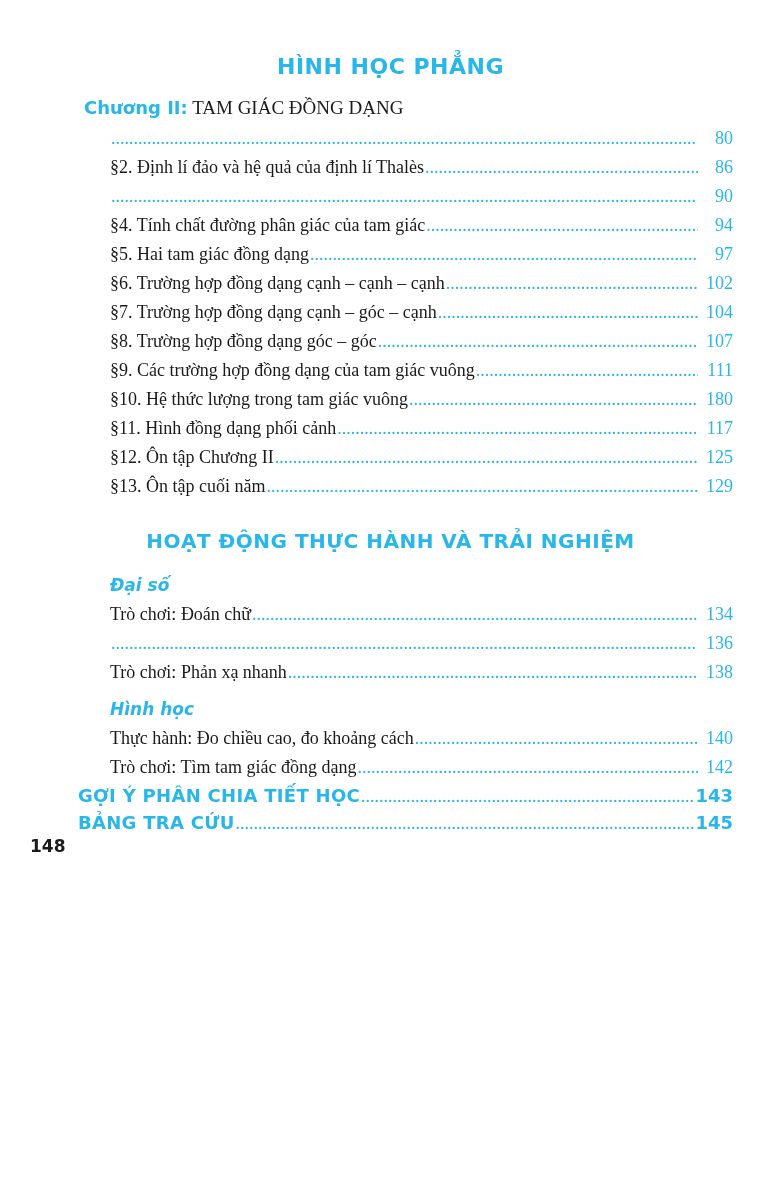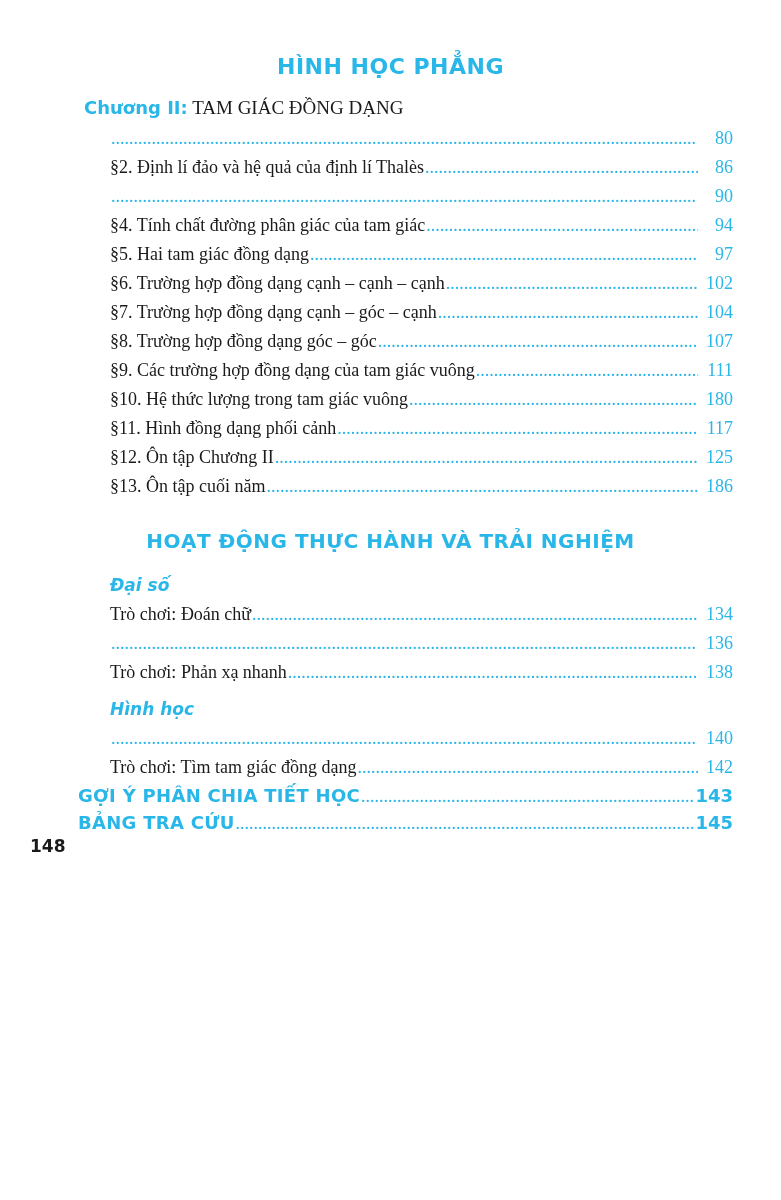--- a/index.html
+++ b/index.html
@@ -206,21 +206,21 @@
 
     <div class="toc-entry">
       <span class="label">§12. Ôn tập Chương II</span>
       <span class="dots">..................................................................................................................................</span>
       <span class="page-num">125</span>
     </div>
 
     <div class="toc-entry">
       <span class="label">§13. Ôn tập cuối năm</span>
       <span class="dots">..................................................................................................................................</span>
-      <span class="page-num">186</span>
+      <span class="page-num">129</span>
     </div>
 
   </div>
 
   <div class="section-title secondary">HOẠT ĐỘNG THỰC HÀNH VÀ TRẢI NGHIỆM</div>
 
   <div class="group-head">Đại số</div>
 
   <div class="toc">
     <div class="toc-entry activity">
@@ -236,20 +236,21 @@
       <span class="label"><span class="ital">Trò chơi:</span><span> Phản xạ nhanh</span></span>
       <span class="dots">..................................................................................................................................</span>
       <span class="page-num">138</span>
     </div>
   </div>
 
   <div class="group-head">Hình học</div>
 
   <div class="toc">
     <div class="toc-entry activity">
+      <span class="label"><span class="ital">Thực hành:</span><span> Đo chiều cao, đo khoảng cách</span></span>
       <span class="dots">..................................................................................................................................</span>
       <span class="page-num">140</span>
     </div>
     <div class="toc-entry activity">
       <span class="label"><span class="ital">Trò chơi:</span><span> Tìm tam giác đồng dạng</span></span>
       <span class="dots">..................................................................................................................................</span>
       <span class="page-num">142</span>
     </div>
   </div>
 

